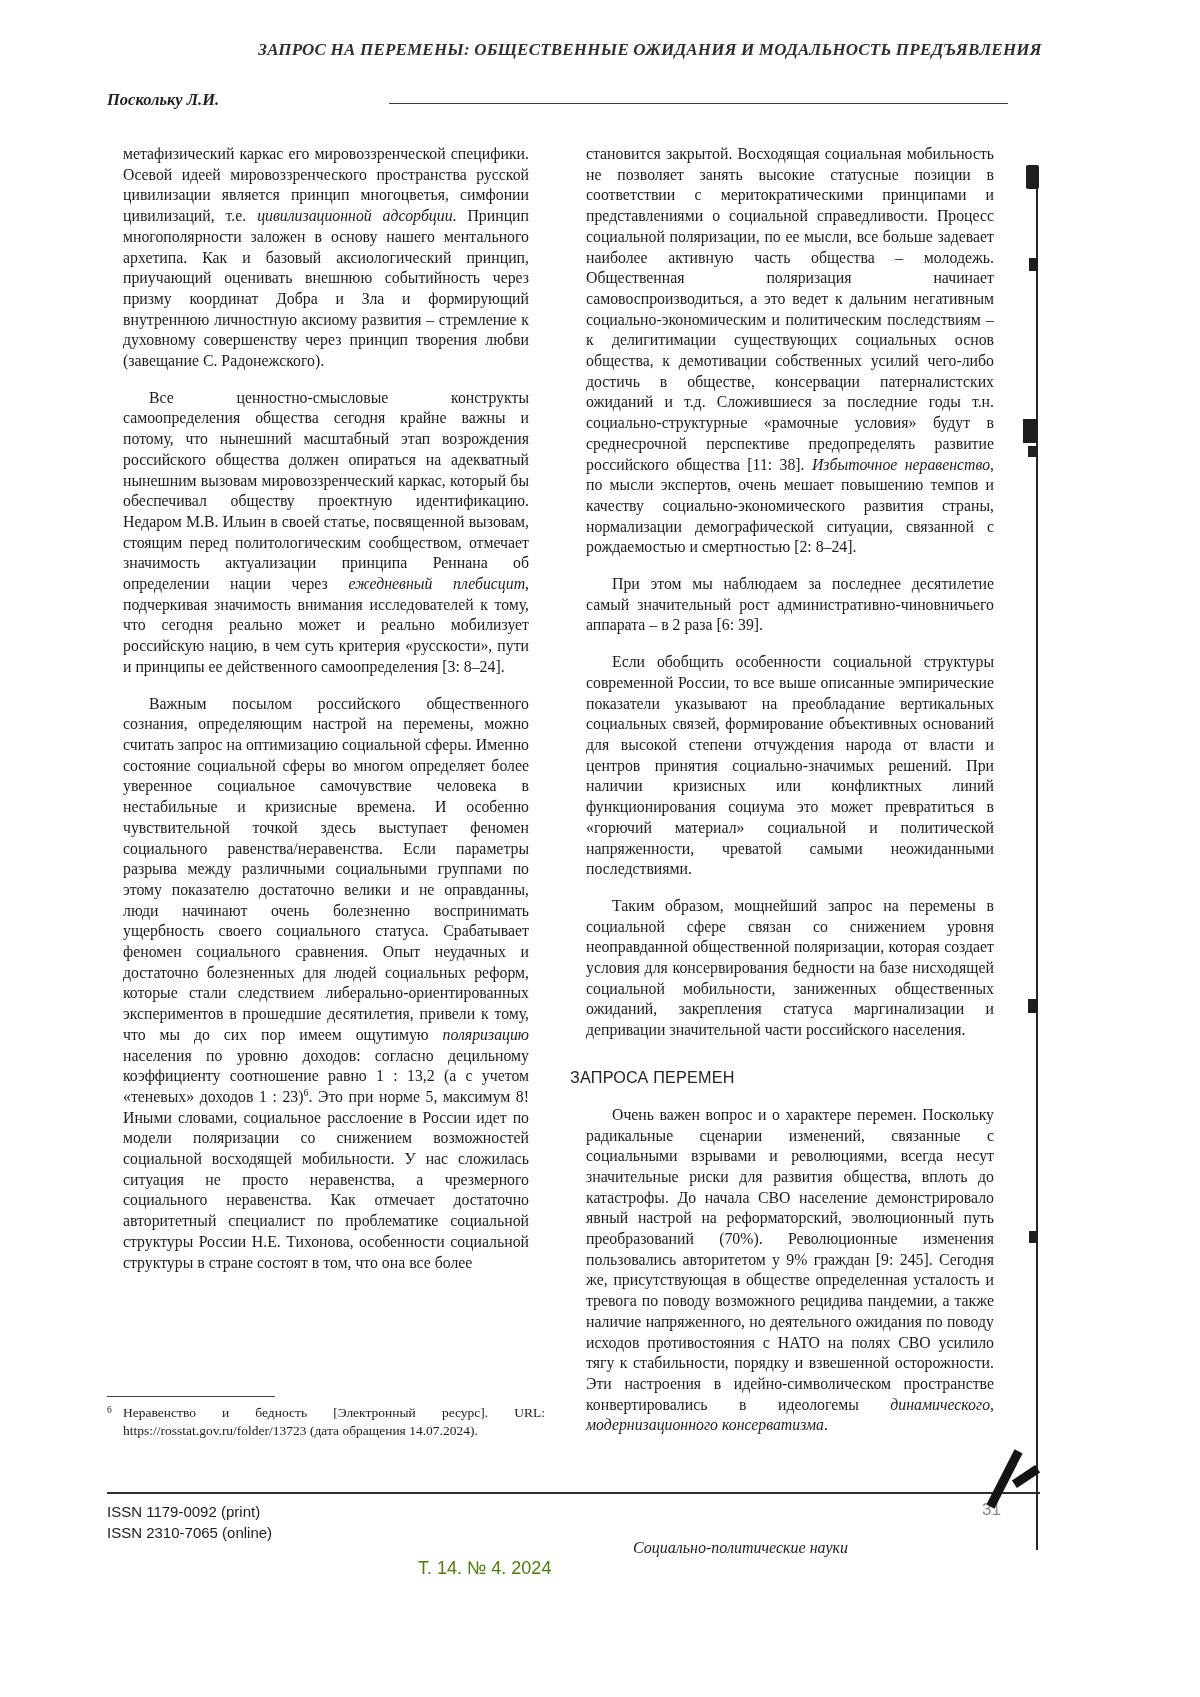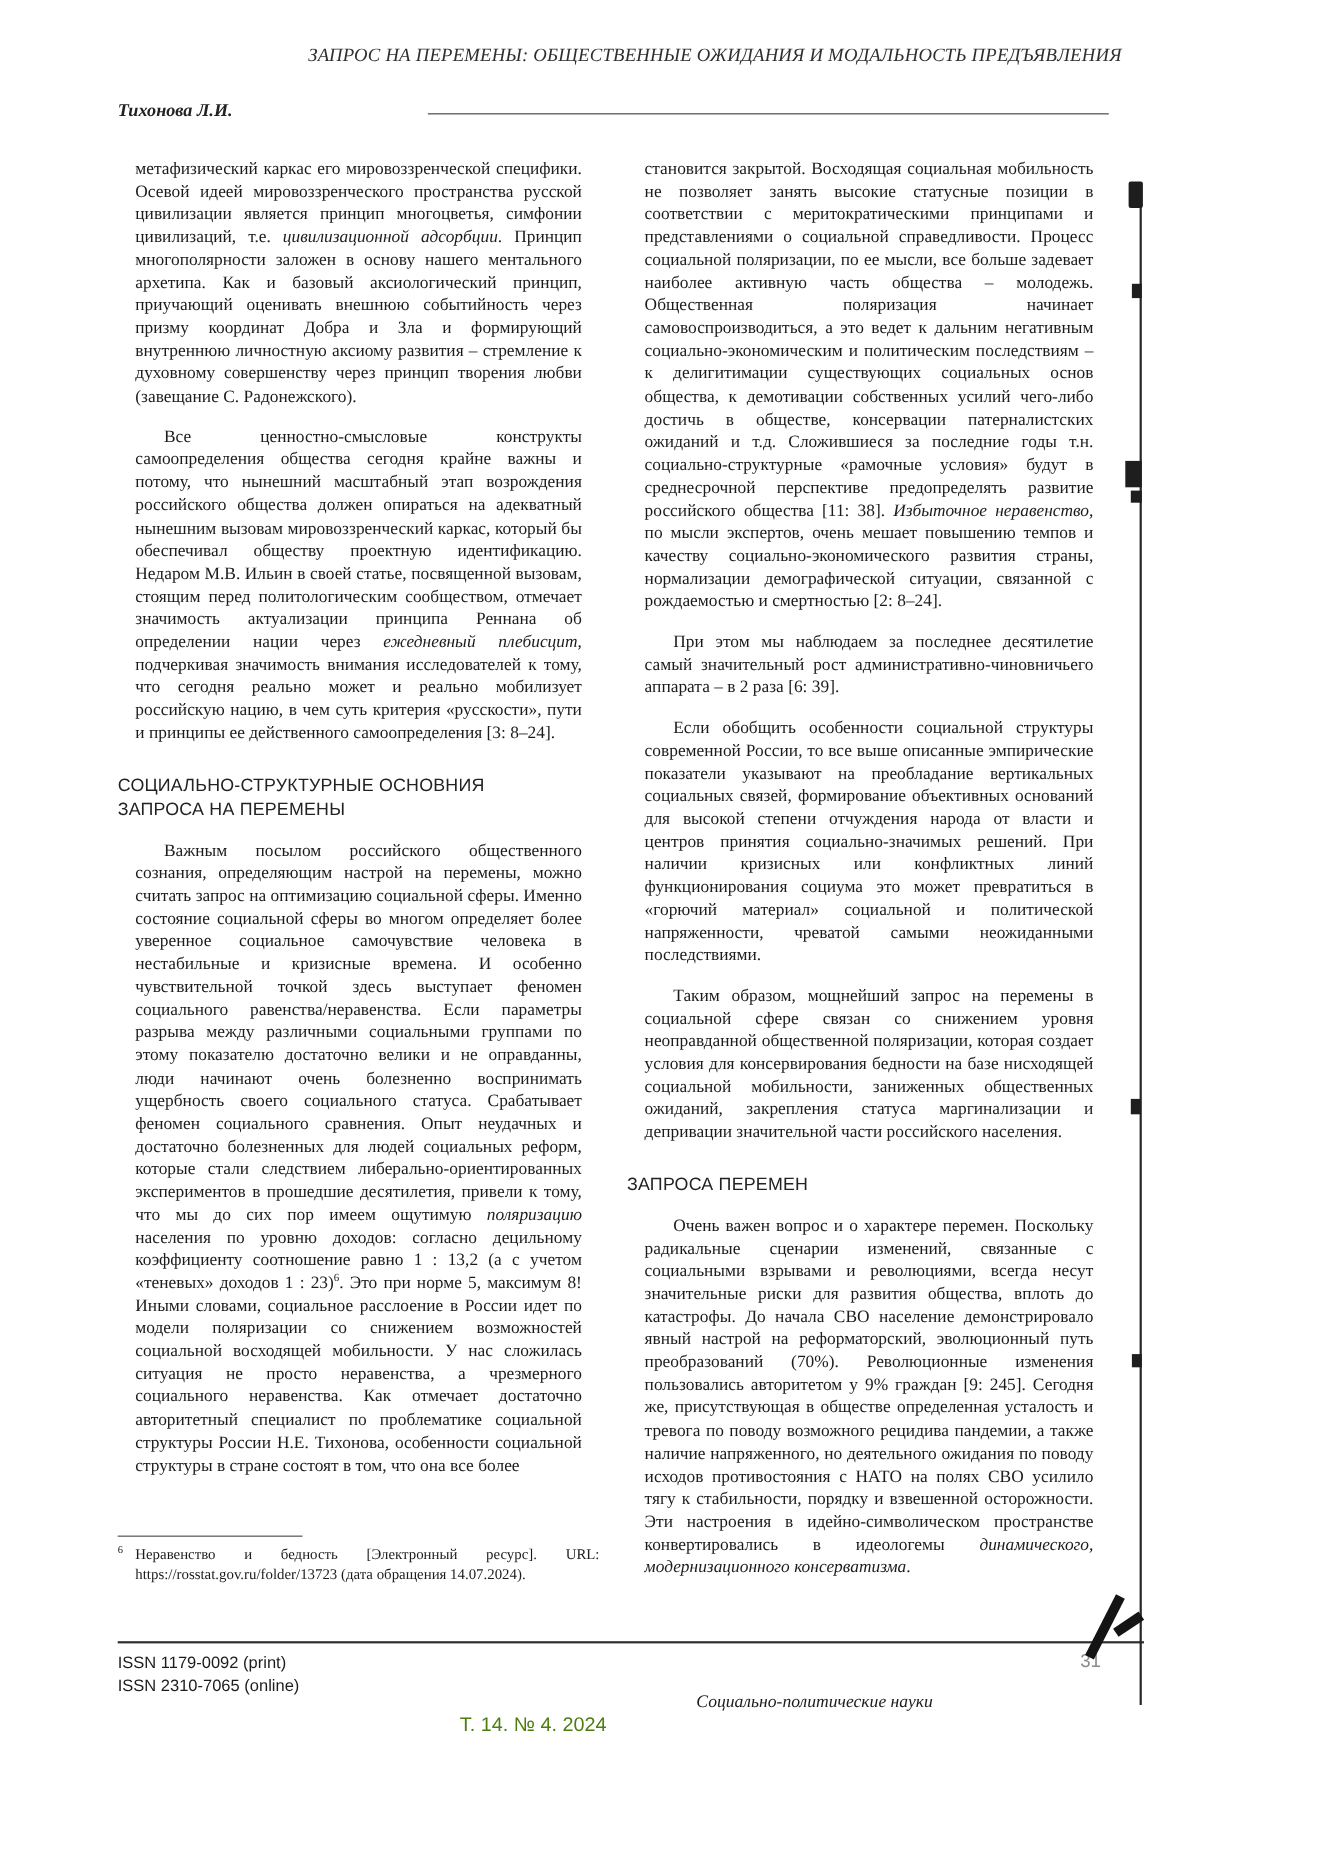--- a/index.html
+++ b/index.html
@@ -11,21 +11,21 @@
     overflow: hidden;
     font-family: "Liberation Serif", serif;
     color: #1b1b1b;
   }
 
   .running-head {
     position: absolute;
     top: 40px; left: 110px; right: 10px;
     text-align: center;
     font-style: italic;
-    font-weight: normal;
+    font-weight: bold;
     font-size: 17px;
     letter-spacing: 0.2px;
     color: #2f2f2f;
   }
 
   .author {
     position: absolute;
     top: 90px; left: 107px;
     font-style: italic;
     font-weight: bold;
@@ -141,27 +141,26 @@
   .a7 { left: 1000px; top: 1448px; width: 9px; height: 62px; transform: rotate(27deg); background: #141414; }
   .a8 { left: 1012px; top: 1472px; width: 28px; height: 9px; transform: rotate(-34deg); background: #141414; }
 </style>
 </head>
 <body>
 
 <div class="page">
 
   <div class="running-head">ЗАПРОС НА ПЕРЕМЕНЫ: ОБЩЕСТВЕННЫЕ ОЖИДАНИЯ И МОДАЛЬНОСТЬ ПРЕДЪЯВЛЕНИЯ</div>
 
-  <div class="author">Тихонова Л.И.</div>
+  <div class="author">Поскольку Л.И.</div>
   <div class="author-rule"></div>
 
   <div class="col col-left">
       <p class="para"><span>метафизический каркас его мировоззренческой специфики. Осевой идеей мировоззренческого пространства русской цивилизации является принцип многоцветья, симфонии цивилизаций, т.е. </span><span class="it">цивилизационной адсорбции</span><span>. Принцип многополярности заложен в основу нашего ментального архетипа. Как и базовый аксиологический принцип, приучающий оценивать внешнюю событийность через призму координат Добра и Зла и формирующий внутреннюю личностную аксиому развития – стремление к духовному совершенству через принцип творения любви (завещание С. Радонежского).</span></p>
       <p class="para indent"><span>Все ценностно-смысловые конструкты самоопределения общества сегодня крайне важны и потому, что нынешний масштабный этап возрождения российского общества должен опираться на адекватный нынешним вызовам мировоззренческий каркас, который бы обеспечивал обществу проектную идентификацию. Недаром М.В. Ильин в своей статье, посвященной вызовам, стоящим перед политологическим сообществом, отмечает значимость актуализации принципа Реннана об определении нации через </span><span class="it">ежедневный плебисцит</span><span>, подчеркивая значимость внимания исследователей к тому, что сегодня реально может и реально мобилизует российскую нацию, в чем суть критерия «русскости», пути и принципы ее действенного самоопределения [3: 8–24].</span></p>
-      <h2 class="section-heading">СОЦИАЛЬНО-СТРУКТУРНЫЕ ОСНОВНИЯ<br>ЗАПРОСА НА ПЕРЕМЕНЫ</h2>
       <p class="para indent"><span>Важным посылом российского общественного сознания, определяющим настрой на перемены, можно считать запрос на оптимизацию социальной сферы. Именно состояние социальной сферы во многом определяет более уверенное социальное самочувствие человека в нестабильные и кризисные времена. И особенно чувствительной точкой здесь выступает феномен социального равенства/неравенства. Если параметры разрыва между различными социальными группами по этому показателю достаточно велики и не оправданны, люди начинают очень болезненно воспринимать ущербность своего социального статуса. Срабатывает феномен социального сравнения. Опыт неудачных и достаточно болезненных для людей социальных реформ, которые стали следствием либерально-ориентированных экспериментов в прошедшие десятилетия, привели к тому, что мы до сих пор имеем ощутимую </span><span class="it">поляризацию</span><span> населения по уровню доходов: согласно децильному коэффициенту соотношение равно 1 : 13,2 (а с учетом «теневых» доходов 1 : 23)</span><sup>6</sup><span>. Это при норме 5, максимум 8! Иными словами, социальное расслоение в России идет по модели поляризации со снижением возможностей социальной восходящей мобильности. У нас сложилась ситуация не просто неравенства, а чрезмерного социального неравенства. Как отмечает достаточно авторитетный специалист по проблематике социальной структуры России Н.Е. Тихонова, особенности социальной структуры в стране состоят в том, что она все более</span></p>
     </div>
   <div class="col col-right">
       <p class="para"><span>становится закрытой. Восходящая социальная мобильность не позволяет занять высокие статусные позиции в соответствии с меритократическими принципами и представлениями о социальной справедливости. Процесс социальной поляризации, по ее мысли, все больше задевает наиболее активную часть общества – молодежь. Общественная поляризация начинает самовоспроизводиться, а это ведет к дальним негативным социально-экономическим и политическим последствиям – к делигитимации существующих социальных основ общества, к демотивации собственных усилий чего-либо достичь в обществе, консервации патерналистских ожиданий и т.д. Сложившиеся за последние годы т.н. социально-структурные «рамочные условия» будут в среднесрочной перспективе предопределять развитие российского общества [11: 38]. </span><span class="it">Избыточное неравенство</span><span>, по мысли экспертов, очень мешает повышению темпов и качеству социально-экономического развития страны, нормализации демографической ситуации, связанной с рождаемостью и смертностью [2: 8–24].</span></p>
       <p class="para indent"><span>При этом мы наблюдаем за последнее десятилетие самый значительный рост административно-чиновничьего аппарата – в 2 раза [6: 39].</span></p>
       <p class="para indent"><span>Если обобщить особенности социальной структуры современной России, то все выше описанные эмпирические показатели указывают на преобладание вертикальных социальных связей, формирование объективных оснований для высокой степени отчуждения народа от власти и центров принятия социально-значимых решений. При наличии кризисных или конфликтных линий функционирования социума это может превратиться в «горючий материал» социальной и политической напряженности, чреватой самыми неожиданными последствиями.</span></p>
       <p class="para indent"><span>Таким образом, мощнейший запрос на перемены в социальной сфере связан со снижением уровня неоправданной общественной поляризации, которая создает условия для консервирования бедности на базе нисходящей социальной мобильности, заниженных общественных ожиданий, закрепления статуса маргинализации и депривации значительной части российского населения.</span></p>
       <h2 class="section-heading">ЗАПРОСА ПЕРЕМЕН</h2>
       <p class="para indent"><span>Очень важен вопрос и о характере перемен. Поскольку радикальные сценарии изменений, связанные с социальными взрывами и революциями, всегда несут значительные риски для развития общества, вплоть до катастрофы. До начала СВО население демонстрировало явный настрой на реформаторский, эволюционный путь преобразований (70%). Революционные изменения пользовались авторитетом у 9% граждан [9: 245]. Сегодня же, присутствующая в обществе определенная усталость и тревога по поводу возможного рецидива пандемии, а также наличие напряженного, но деятельного ожидания по поводу исходов противостояния с НАТО на полях СВО усилило тягу к стабильности, порядку и взвешенной осторожности. Эти настроения в идейно-символическом пространстве конвертировались в идеологемы </span><span class="it">динамического, модернизационного консерватизма</span><span>.</span></p>
     </div>

